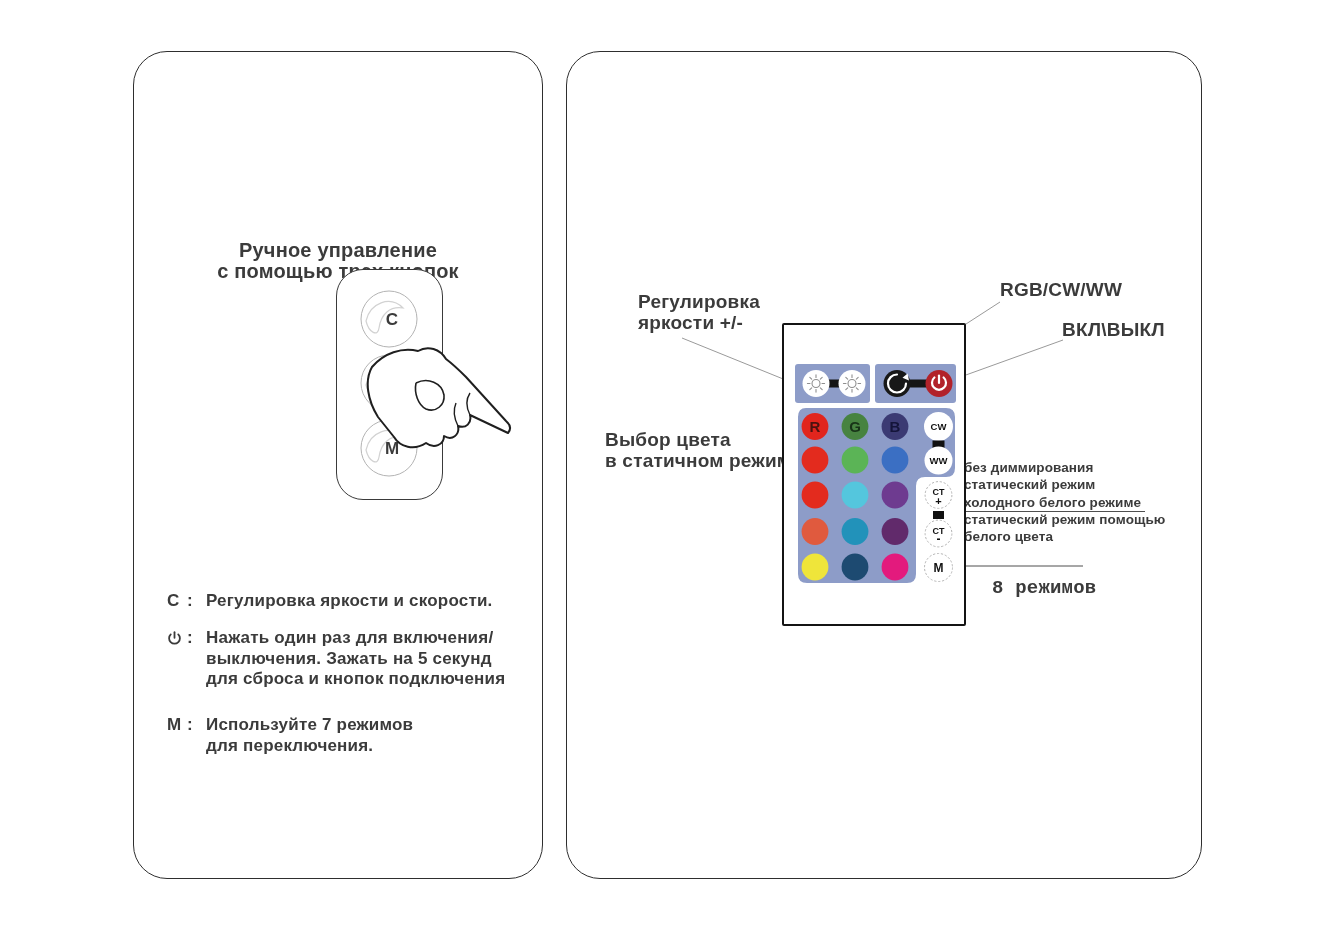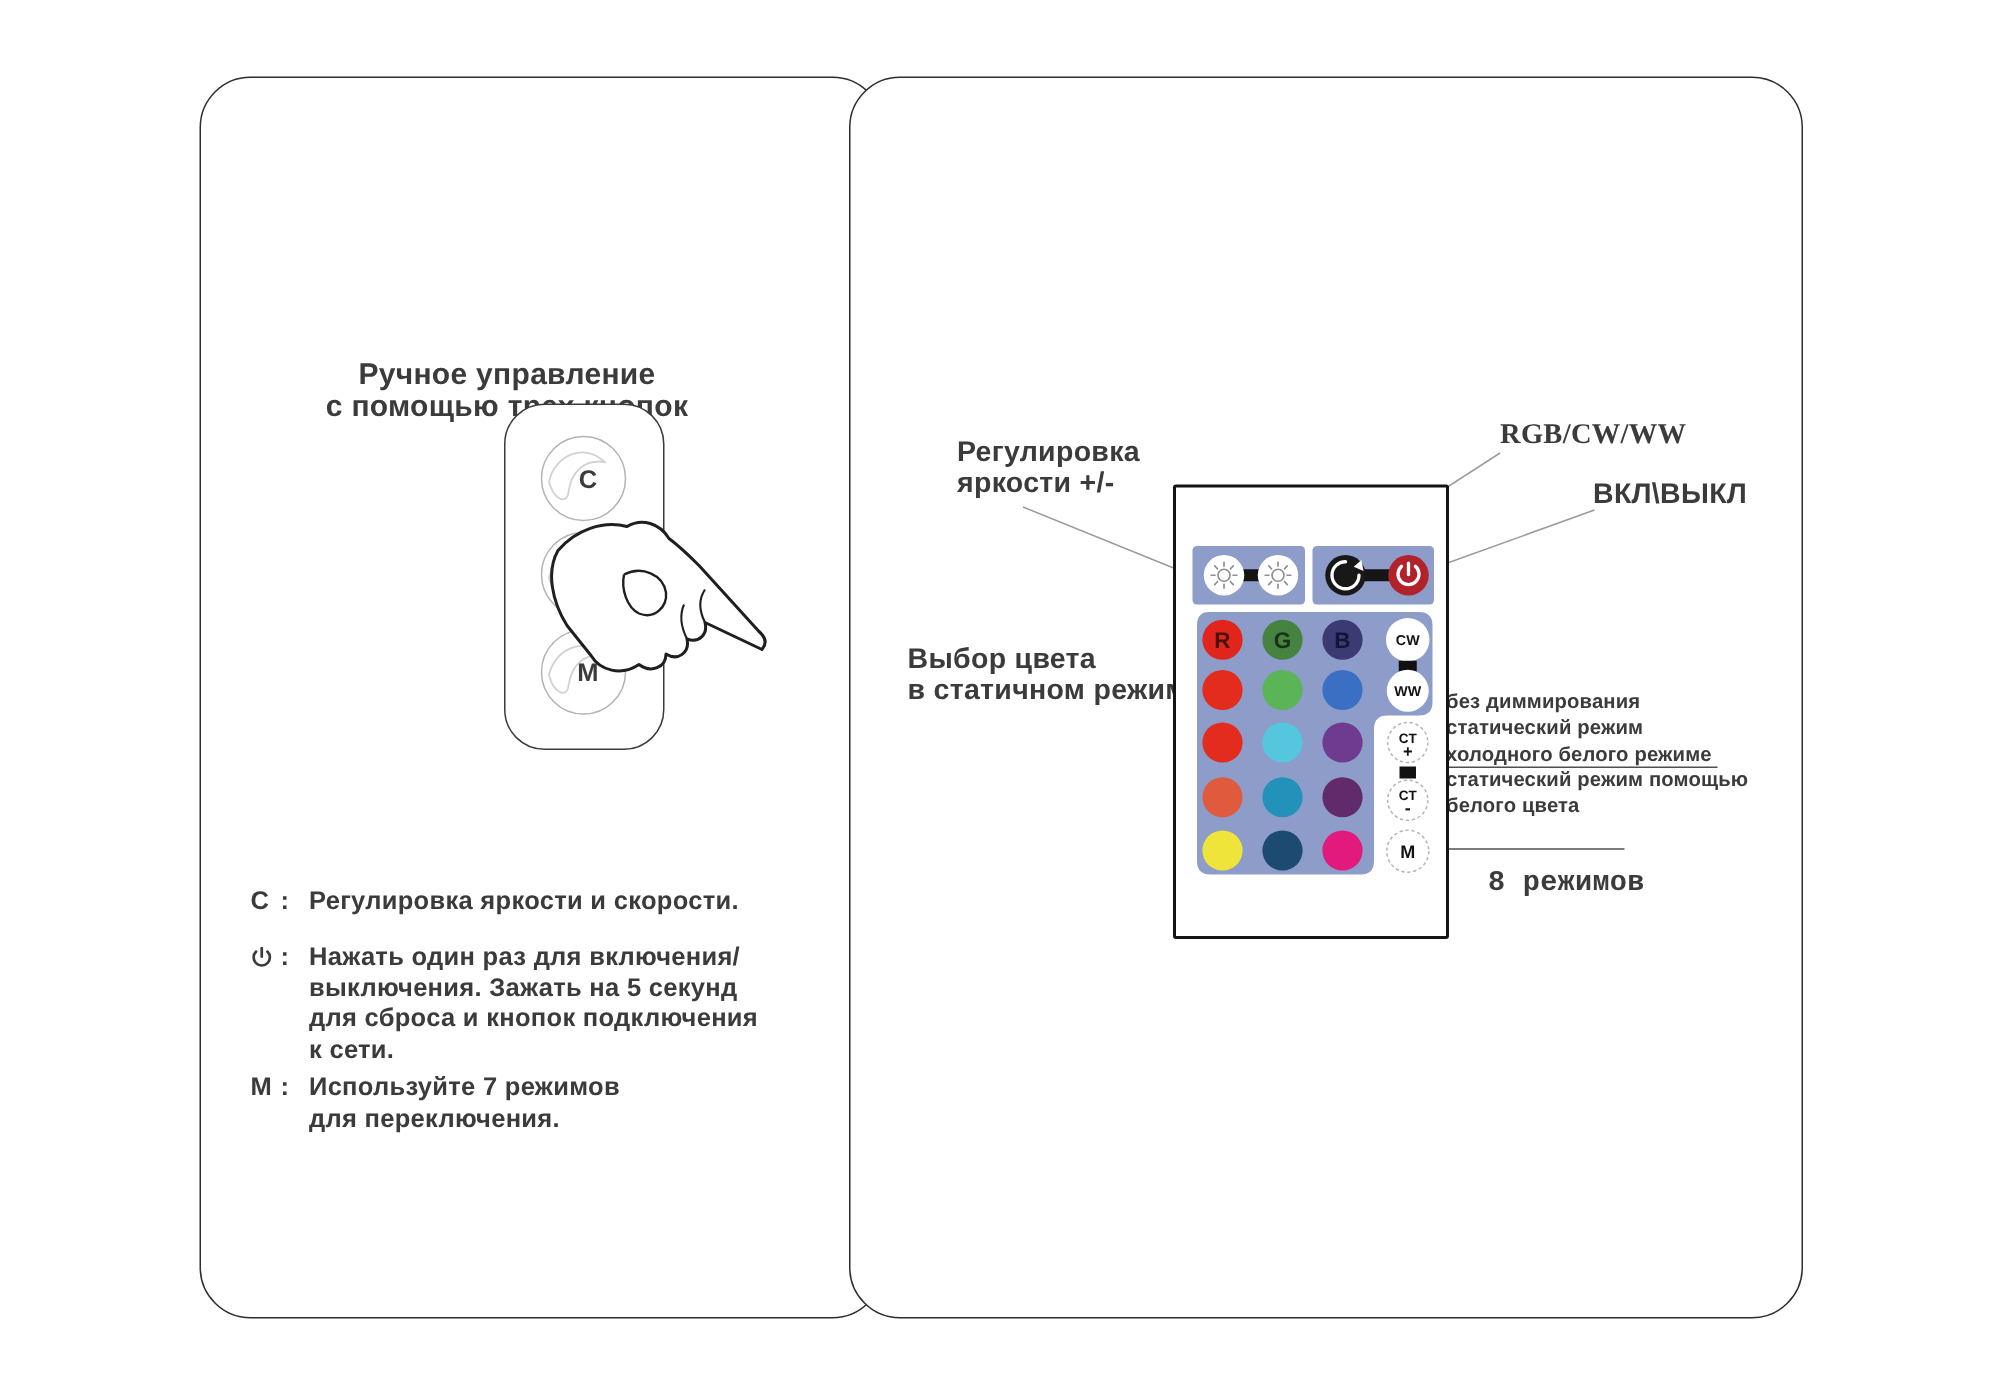--- a/index.html
+++ b/index.html
@@ -1,19 +1,19 @@
 <!DOCTYPE html>
 <html><head>
 <meta charset="utf-8">
 <style>
   html,body{margin:0;padding:0;background:#ffffff;}
   .stage{position:relative;width:1333px;height:933px;background:#fff;overflow:hidden;
          font-family:"Liberation Sans", sans-serif;color:#3b3b3b;}
   .card{position:absolute;top:51px;height:826px;background:#fff;border:1.6px solid #2e2e2e;border-radius:34px;}
-  .card.left{left:133px;width:408px;padding-left:46px;}
+  .card.left{left:133px;width:408px;}
   .card.right{left:566px;width:634px;}
   .abs{position:absolute;}
   .ttl{font-size:20px;font-weight:700;line-height:21px;text-align:center;letter-spacing:.2px;}
   .lbl{font-size:19px;font-weight:700;line-height:21px;letter-spacing:.2px;}
   .small{font-size:13.5px;font-weight:700;line-height:17.3px;letter-spacing:.1px;}
   .legend-row{position:absolute;display:flex;align-items:flex-start;font-size:17px;font-weight:700;line-height:20.5px;letter-spacing:.2px;}
   .legend-sym{width:20px;text-align:left;}
   .legend-colon{width:19px;text-align:left;}
   .remote1{position:absolute;left:335px;top:268px;width:105px;height:229px;background:#fff;
            border:1.6px solid #3a3a3a;border-radius:27px;z-index:2;}
@@ -86,42 +86,41 @@
             <line x1="10" y1="1.5" x2="10" y2="9"></line>
             <path d="M 5,4.5 A 7.2,7.2 0 1 0 15,4.5"></path>
           </g>
         </svg>
       </span>
       <span class="legend-colon">:</span>
       <div>
         <div>Нажать один раз  для включения/</div>
         <div>выключения. Зажать на 5 секунд</div>
         <div>для сброса и кнопок подключения</div>
-        <div>к сети.</div>
       </div>
     </div>
 
     <div class="legend-row" style="left:33px;top:663px;width:345px;">
       <span class="legend-sym">M</span>
       <span class="legend-colon">:</span>
       <div>
         <div>Используйте 7 режимов</div>
         <div>для переключения.</div>
       </div>
     </div>
   </div>
 
   <div class="card right"></div>
 
   <div class="abs lbl" style="left:638px;top:291px;">
     <div>Регулировка</div>
     <div>яркости +/-</div>
   </div>
 
-  <div class="abs lbl" style="left:1000px;top:279px;font-family:Liberation Serif, serif;">RGB/CW/WW</div>
+  <div class="abs lbl" style="left:1000px;top:279px;">RGB/CW/WW</div>
 
   <div class="abs lbl" style="left:1062px;top:319px;">ВКЛ\ВЫКЛ</div>
 
   <div class="abs lbl" style="left:605px;top:429px;">
     <div>Выбор цвета</div>
     <div>в статичном режиме</div>
   </div>
 
   <div class="abs small" style="left:964px;top:459px;width:210px;">
     <div>без диммирования</div>

